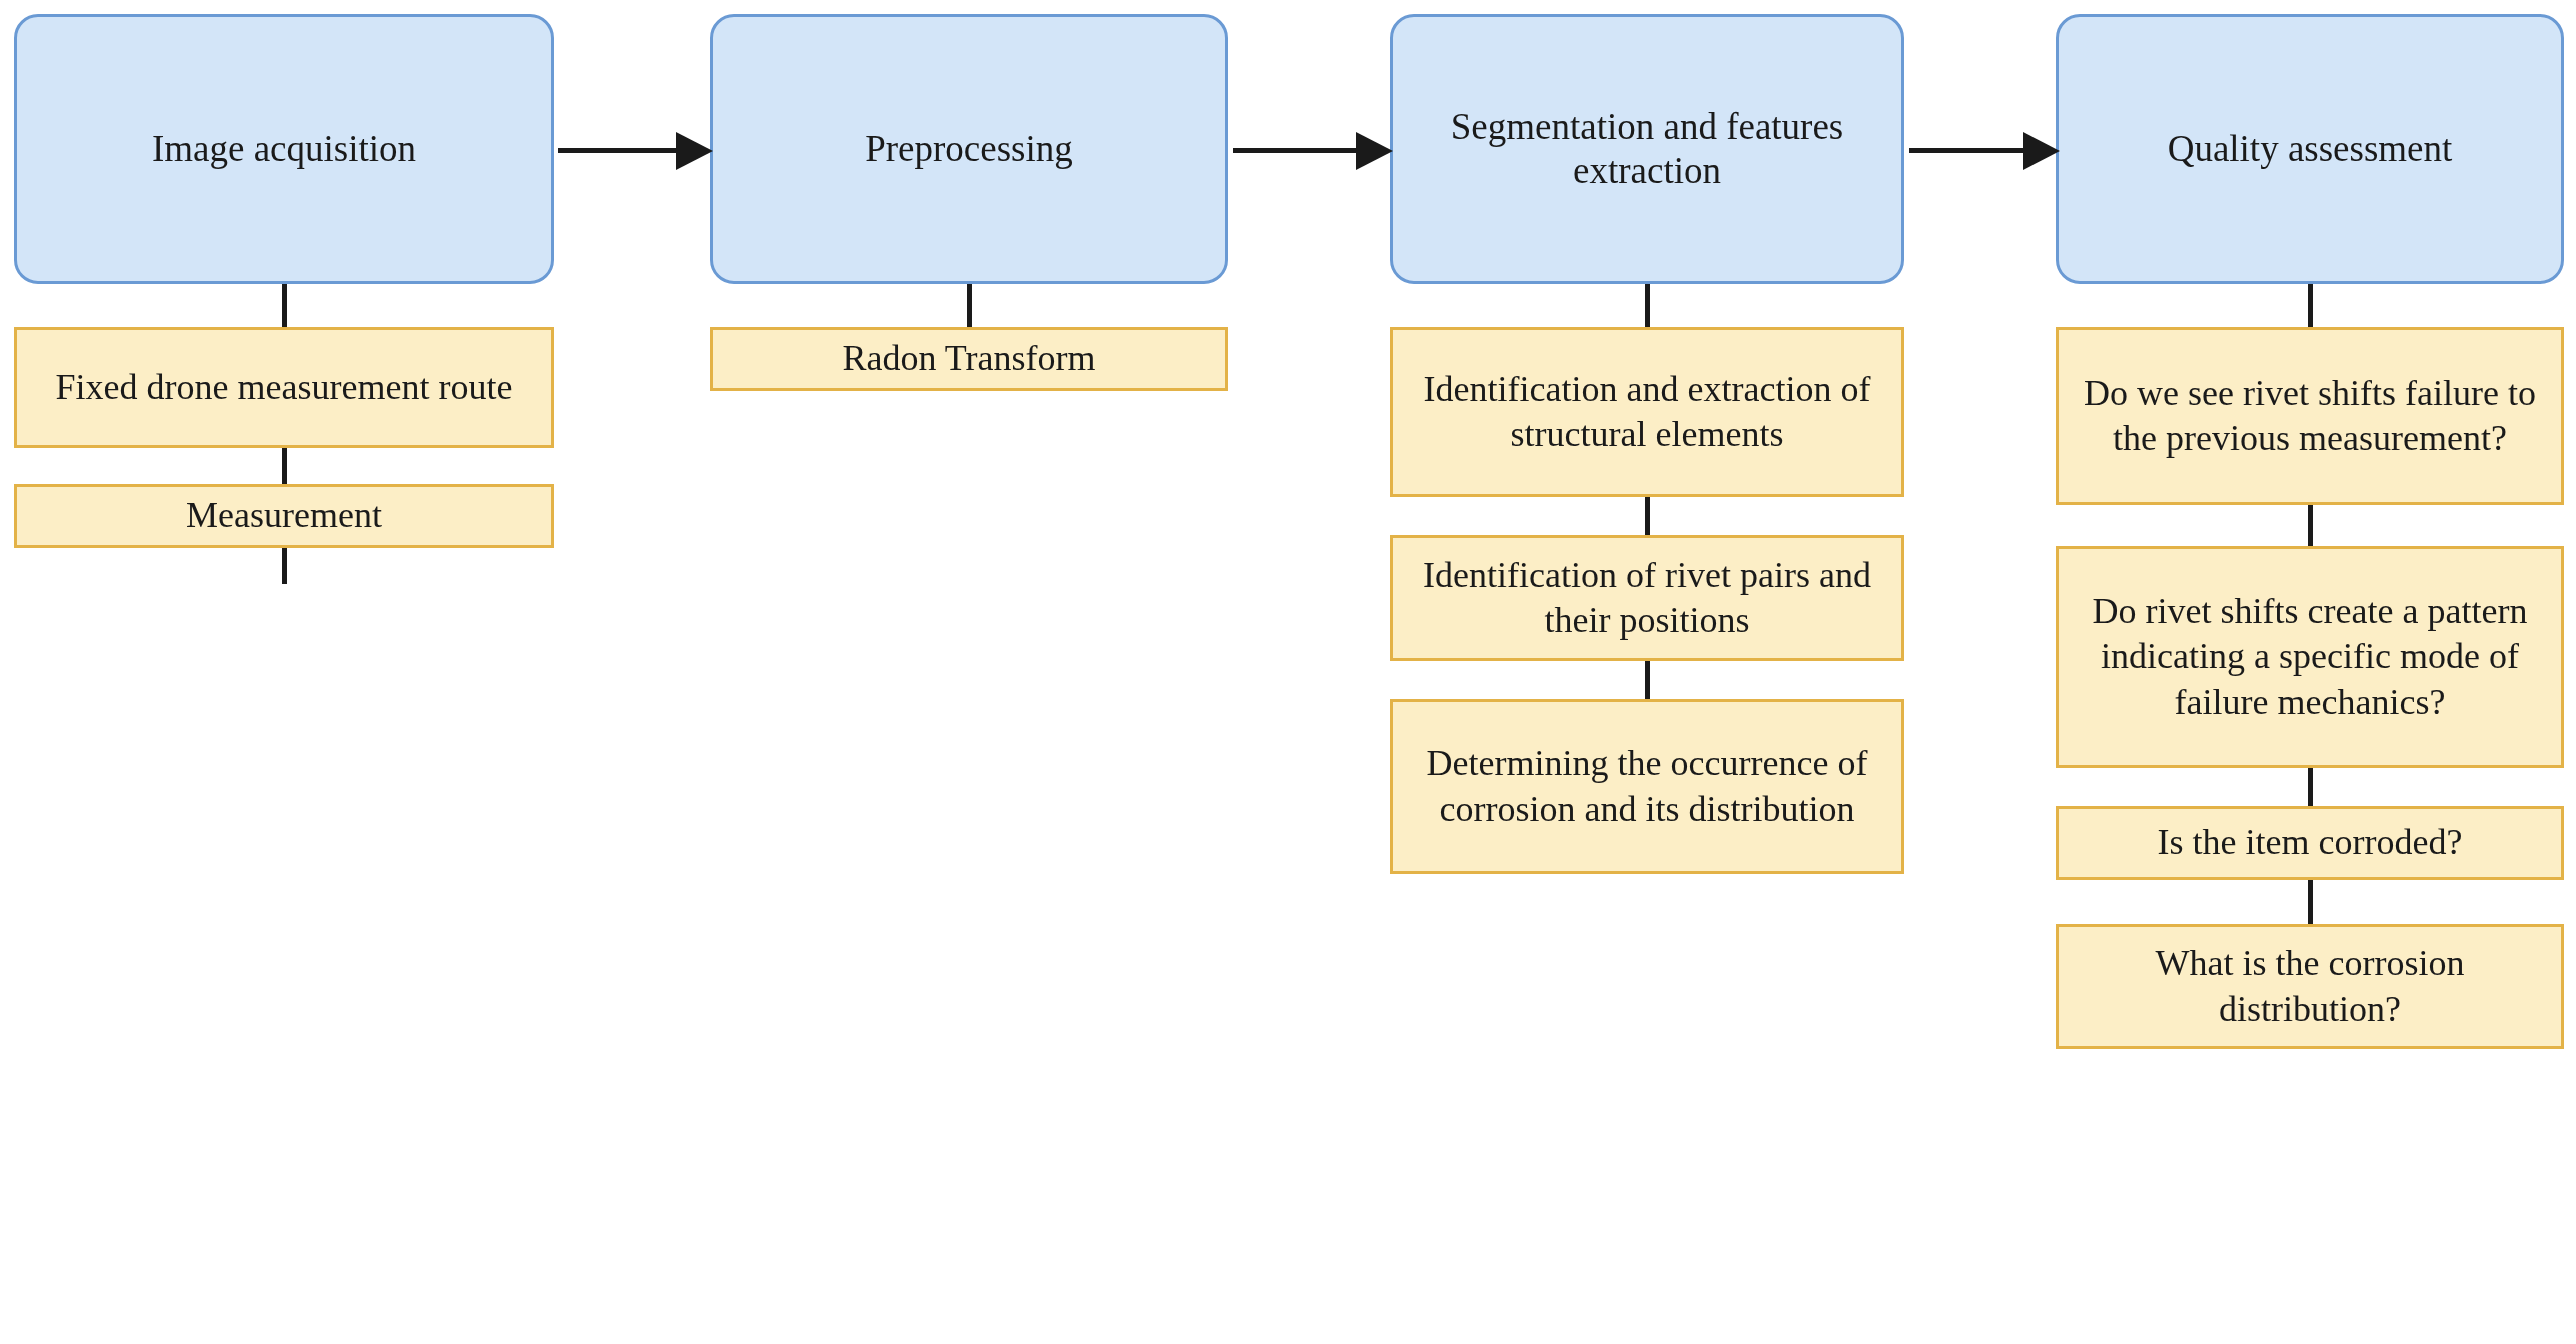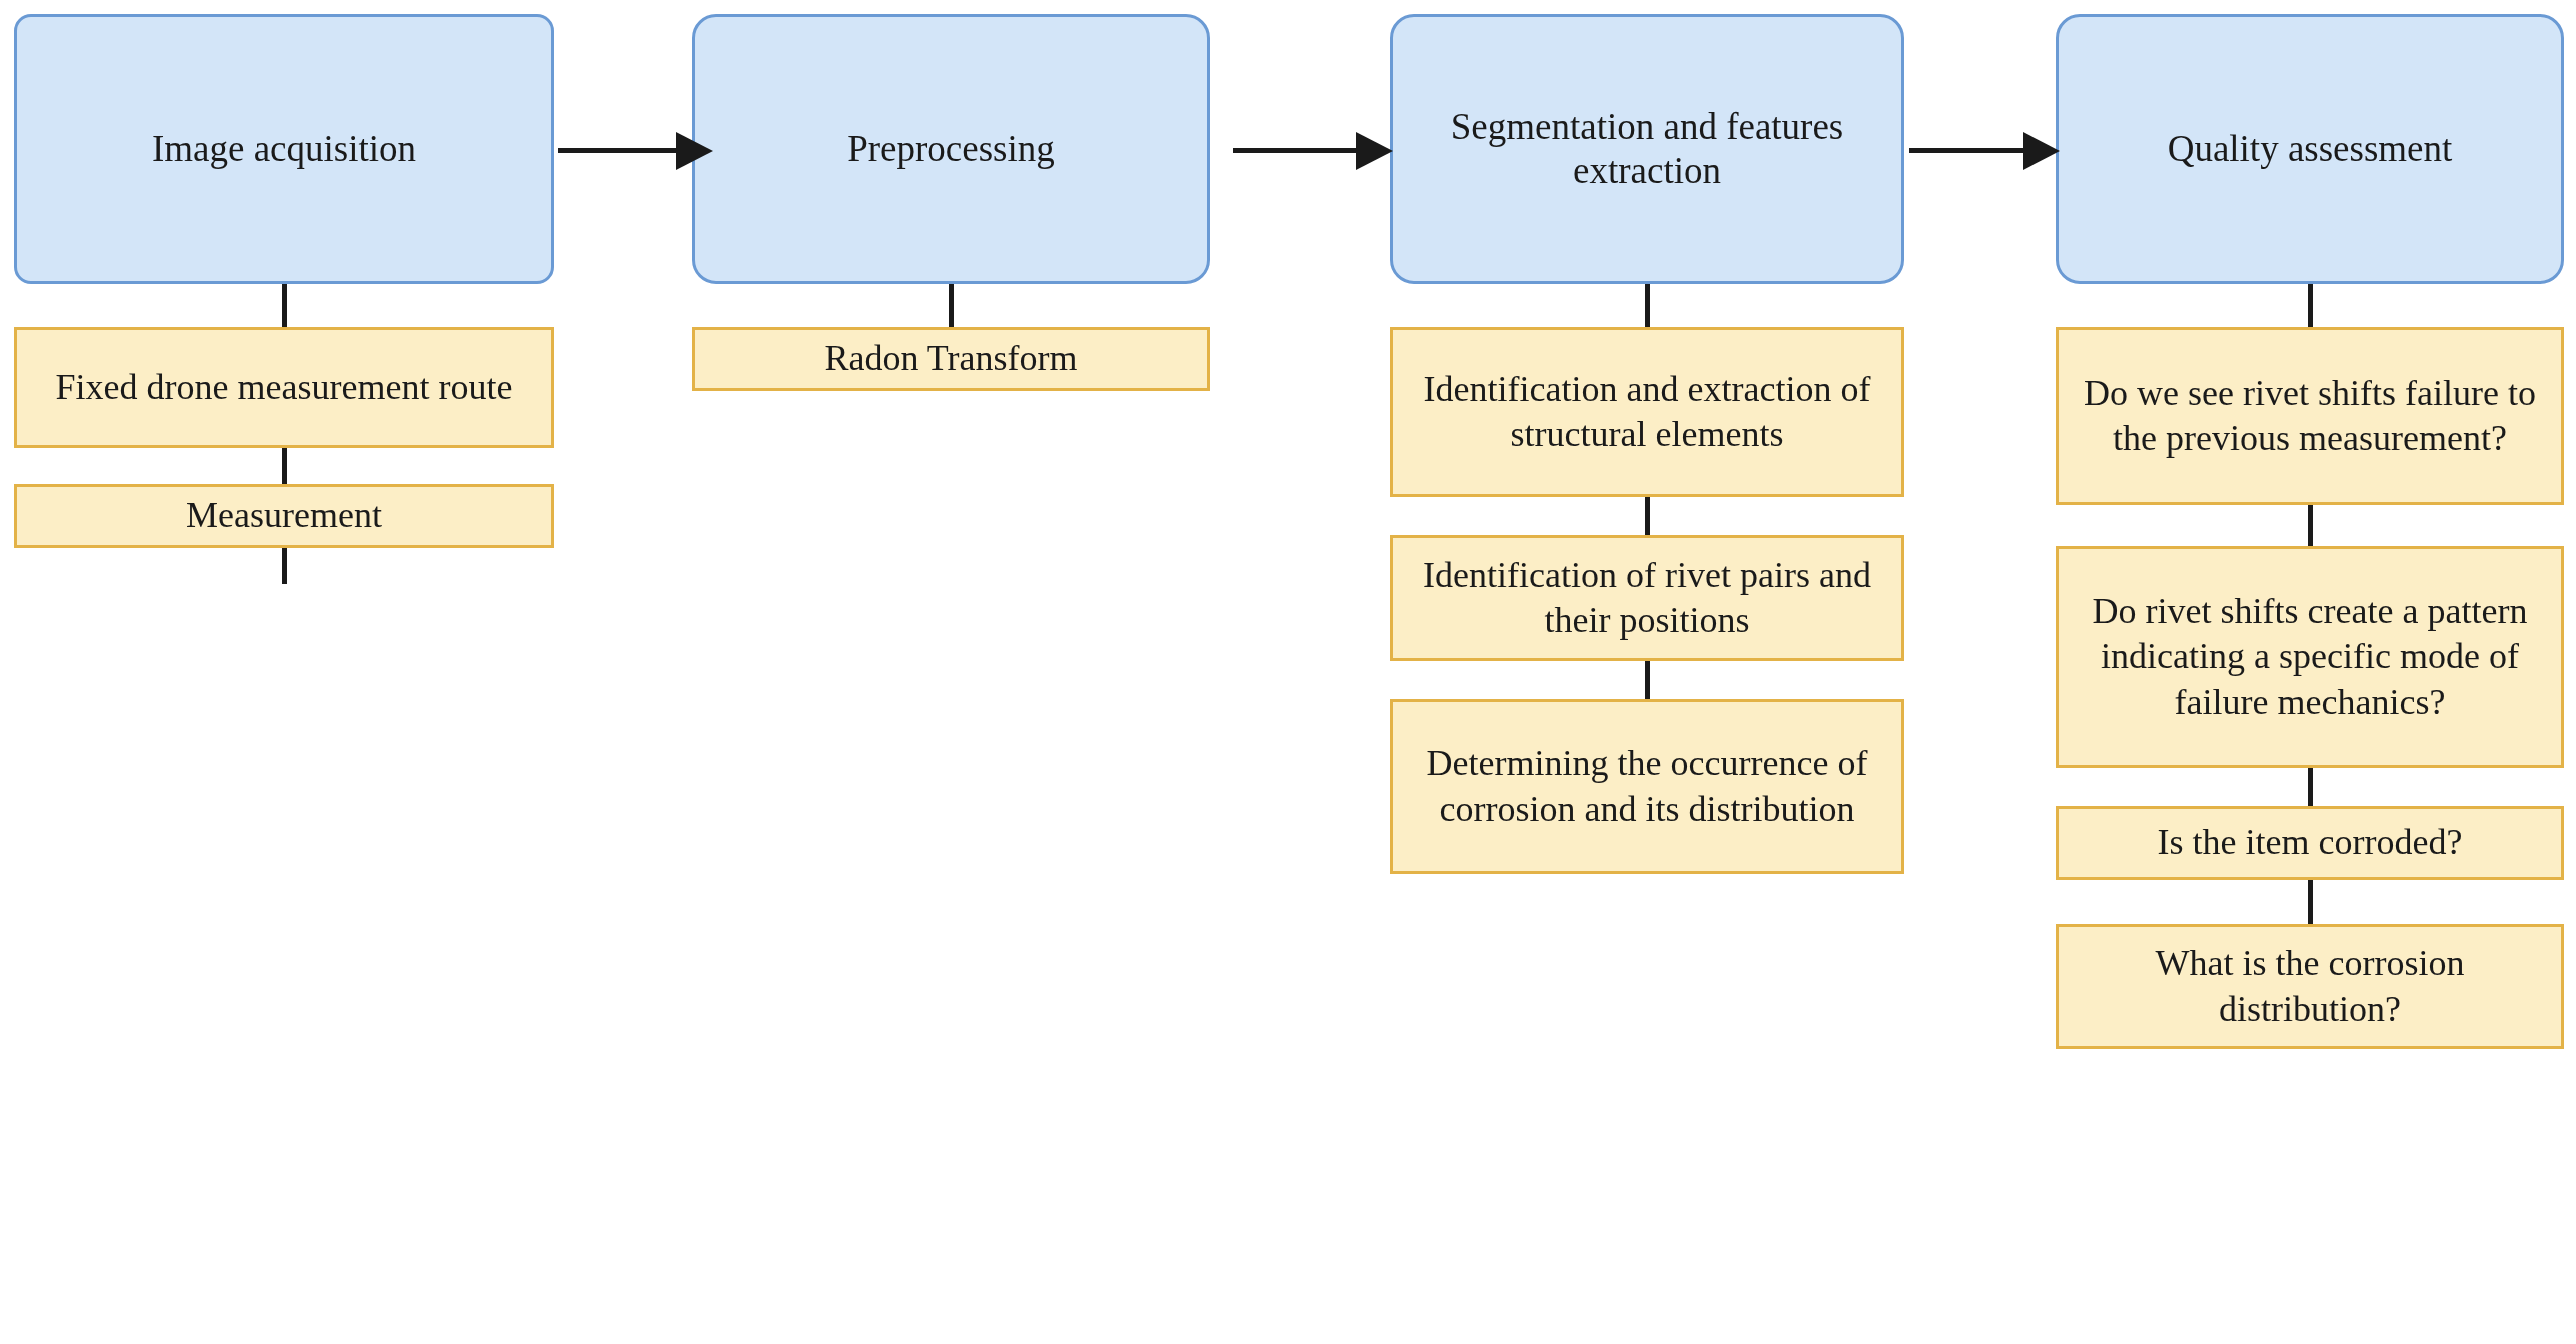--- a/index.html
+++ b/index.html
@@ -24,42 +24,42 @@
 
   
   .column {
     position: absolute;
     top: 0;
     display: flex;
     flex-direction: column;
     align-items: center;
   }
   .col-1 { left: 14px;   width: 540px; }
-  .col-2 { left: 692px; width: 518px; }
+  .col-2 { left: 710px; width: 518px; }
   .col-3 { left: 1390px; width: 514px; }
   .col-4 { left: 2056px; width: 508px; justify-content: space-between; }
 
   
   .stage-box {
     position: relative;
     box-sizing: border-box;
     width: 100%;
     background: #d3e5f8;
     border: 3.6px solid #6a9ad4;
     border-radius: 24px;
     display: flex;
     align-items: center;
     justify-content: center;
     text-align: center;
     font-size: 37px;
     line-height: 1.18;
     padding: 7px 17px;
     z-index: 2;
   }
-  .col-1 .stage-box { height: 270px; margin-top: 14px; border-radius: 17px; }
+  .col-1 .stage-box { height: 270px; margin-top: 14px; }
   .col-2 .stage-box { height: 270px; margin-top: 14px; }
   .col-3 .stage-box { height: 270px; margin-top: 14px; }
   .col-4 .stage-box { height: 270px; margin-top: 14px; }
 
   
   .sub-box {
     position: relative;
     box-sizing: border-box;
     width: 100%;
     background: #fceec6;

